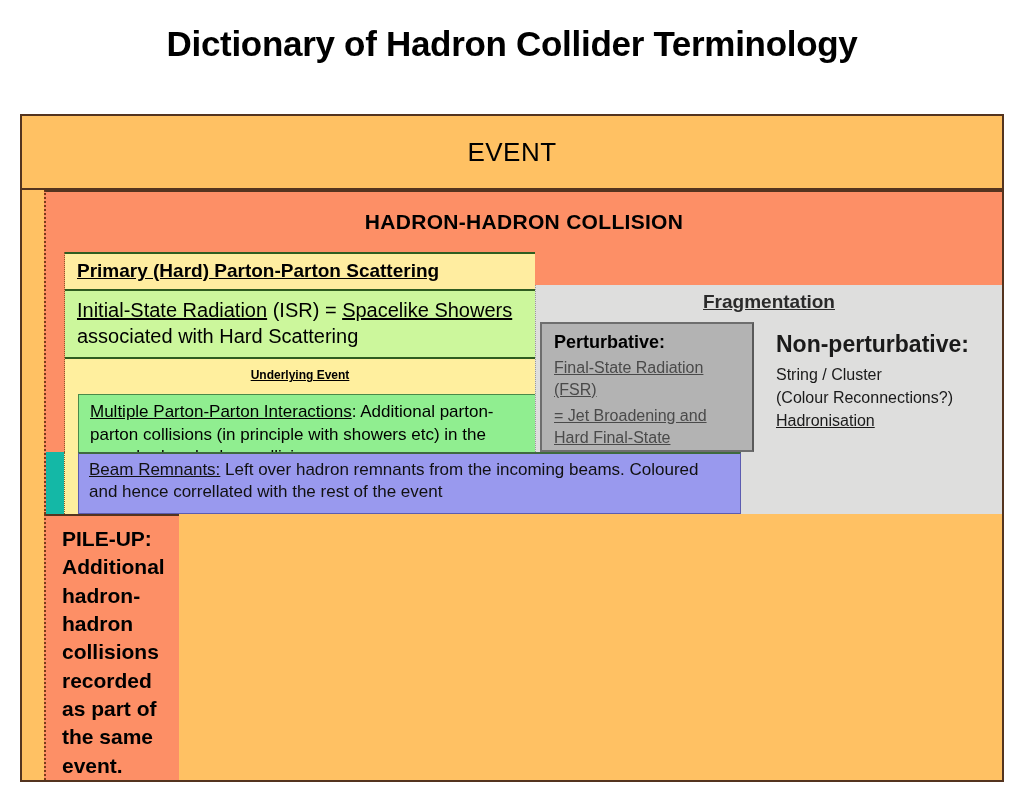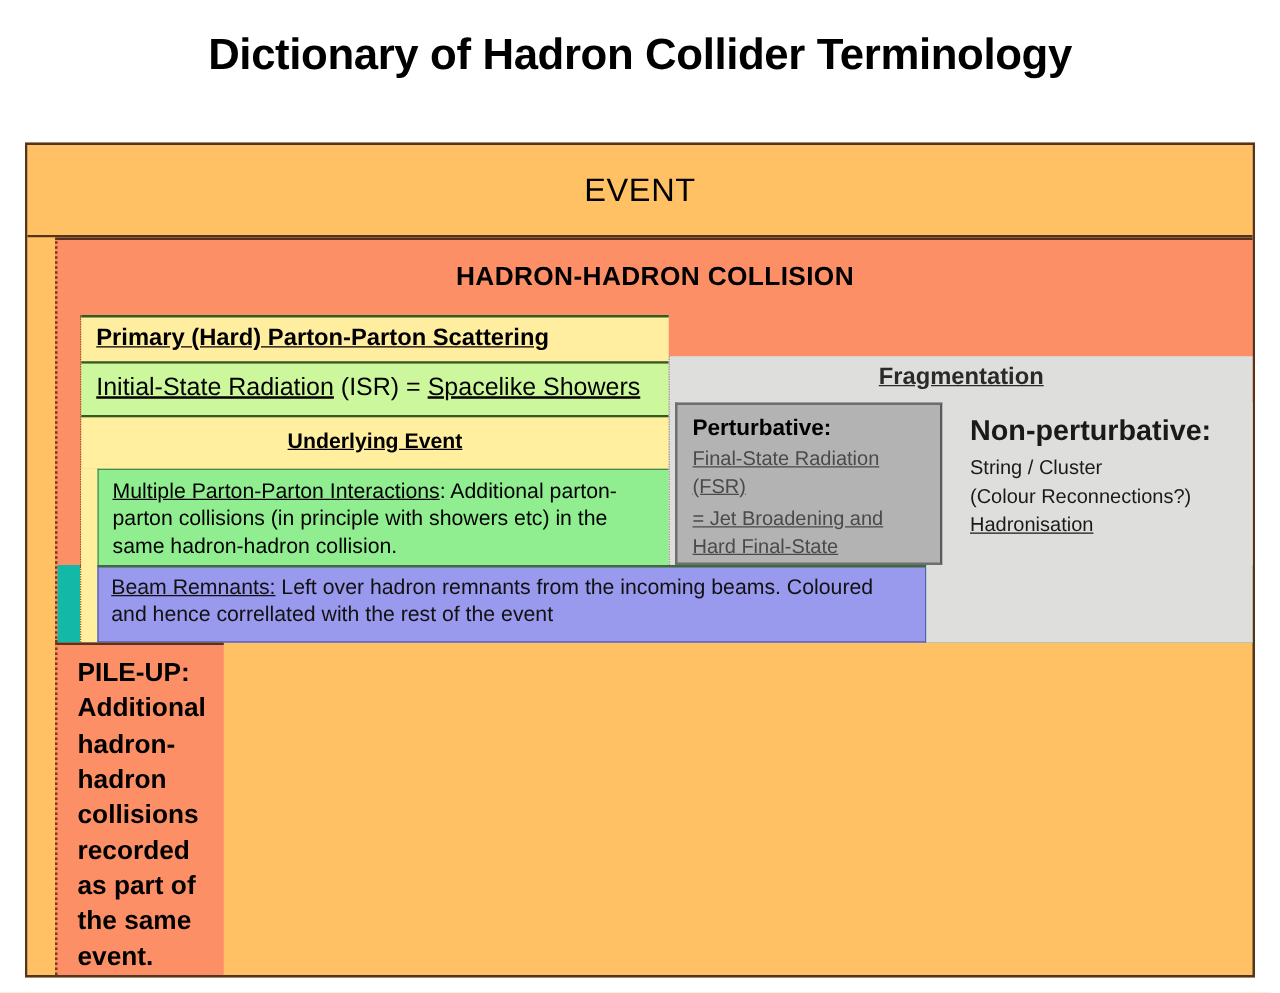--- a/index.html
+++ b/index.html
@@ -117,21 +117,21 @@
   .isr-box {
     background: #ccf79c;
     border-bottom: 2px solid #2f5d20;
     font-size: 20px;
     padding: 7px 12px 8px 12px;
     line-height: 1.28;
     box-sizing: border-box;
   }
   .ue-title {
     background: #ffef9e;
-    font-size: 17px;
+    font-size: 12px;
     font-weight: bold;
     text-align: center;
     padding: 9px 0 12px 0;
     box-sizing: border-box;
   }
   .ue-body {
     background: #ffef9e;
     flex: 1 1 auto;
     display: flex;
     flex-direction: row;
@@ -276,20 +276,21 @@
       <div class="collision-inner">
 
         <div class="left-column">
 
           <div class="hard-title">
             <u>Primary (Hard) Parton-Parton Scattering</u>
           </div>
 
           <div class="isr-box">
             <u>Initial-State Radiation</u><span> (ISR) = </span><u>Spacelike Showers</u><br>
+            <span>associated with Hard Scattering</span>
           </div>
 
           <div class="ue-title">
             <u>Underlying Event</u>
           </div>
 
           <div class="ue-body">
             <div class="ue-gutter"></div>
             <div class="mpi-box">
               <p><u>Multiple Parton-Parton Interactions</u><span>: Additional parton-parton collisions (in principle with showers etc) in the same hadron-hadron collision.</span></p>

